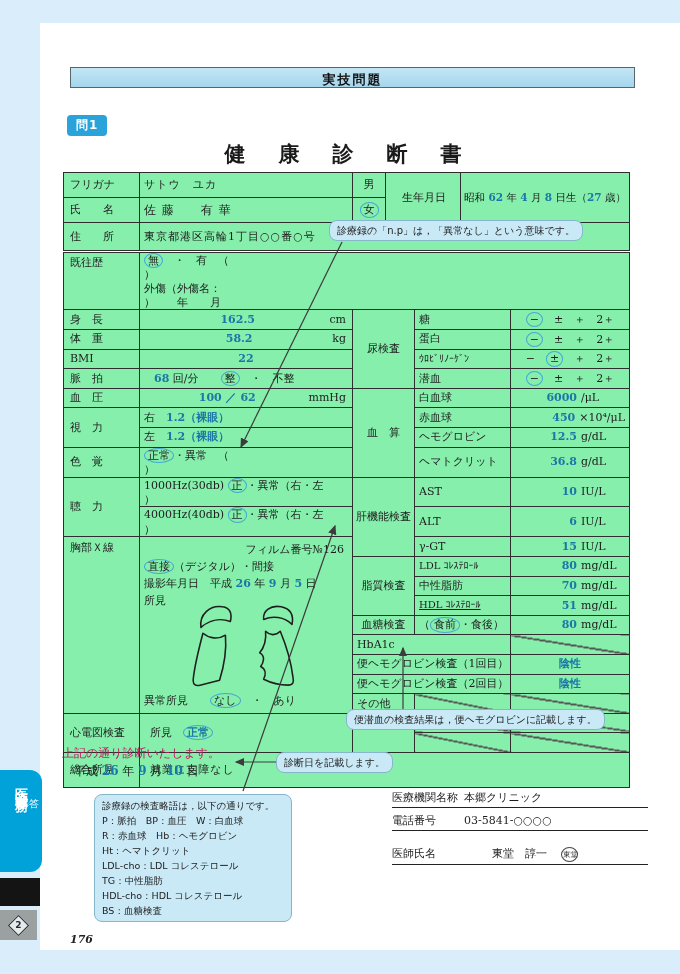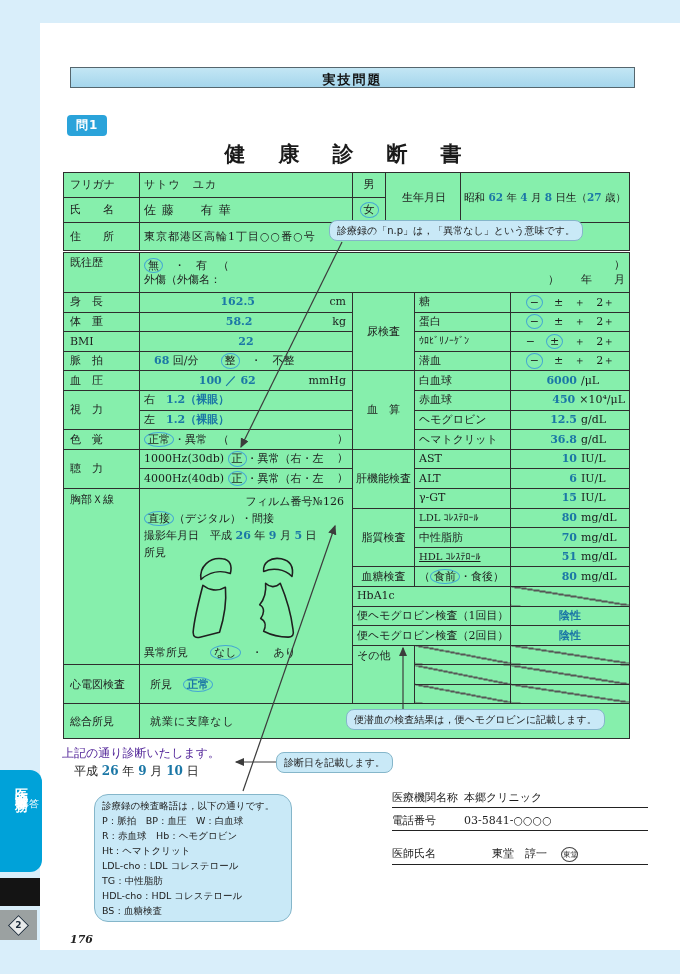--- a/index.html
+++ b/index.html
@@ -56,33 +56,33 @@
   }
   td.vflex{padding:0 6px;}
   td.vflex .inner{display:flex;width:100%;}
   .v{flex:1;text-align:center;}
   .u2{text-align:right;}
   td.rnum{text-align:right;}
   td.rnum .u{display:inline-block;min-width:44px;text-align:left;margin-left:4px;}
   td.slash{
     background-image:linear-gradient(to top right,transparent 47.5%,#555 47.5%,#555 52.5%,transparent 52.5%);
   }
-  .spread{display:flex;justify-content:space-between;}
+  .spread{display:flex;justify-content:space-between;flex-direction:column;}
   .xray-cell{vertical-align:top;padding-top:2px;}
   .xray-cell div{line-height:17px;}
   .xr-film{text-align:right;padding-right:4px;}
   .lungs{display:block;margin:-11px auto 0 auto;}
   
   .callout{
     position:absolute;background:#c9e9f7;border:1px solid #85b6ca;border-radius:8px;
     font-size:10px;color:#222;padding:3px 7px;white-space:nowrap;line-height:13px;
   }
-  .abbr-box{white-space:normal;width:182px;font-size:9.5px;line-height:15px;border-radius:14px;}
-  
-  .decl{position:absolute;left:22px;top:722px;font:12px "DejaVu Serif","Liberation Serif",serif;color:#4c1d95;}
+  .abbr-box{white-space:normal;width:182px;font-size:9.5px;line-height:15px;border-radius:8px;}
+  
+  .decl{position:absolute;left:22px;top:722px;font:12px "DejaVu Serif","Liberation Serif",serif;color:#be185d;}
   .diag-date{position:absolute;left:34px;top:740px;font:12px "DejaVu Serif","Liberation Serif",serif;color:#1d1d1d;}
   .clinic{position:absolute;left:352px;top:762px;width:256px;font:11px "DejaVu Serif","Liberation Serif",serif;color:#1d1d1d;}
   .clinic .crow{border-bottom:1px solid #222;padding:5px 0 2px 0;white-space:nowrap;}
   .clinic .clabel{display:inline-block;width:72px;}
   .clinic .addr{font-size:9.5px;letter-spacing:-0.3px;}
   .clinic .gap{height:10px;border:none;}
   .seal{
     display:inline-block;width:13px;border:1.5px solid #444;border-radius:50%;
     font-size:7.5px;line-height:9px;text-align:center;color:#333;
     word-break:break-all;padding:2px 1px;vertical-align:middle;margin-left:14px;

